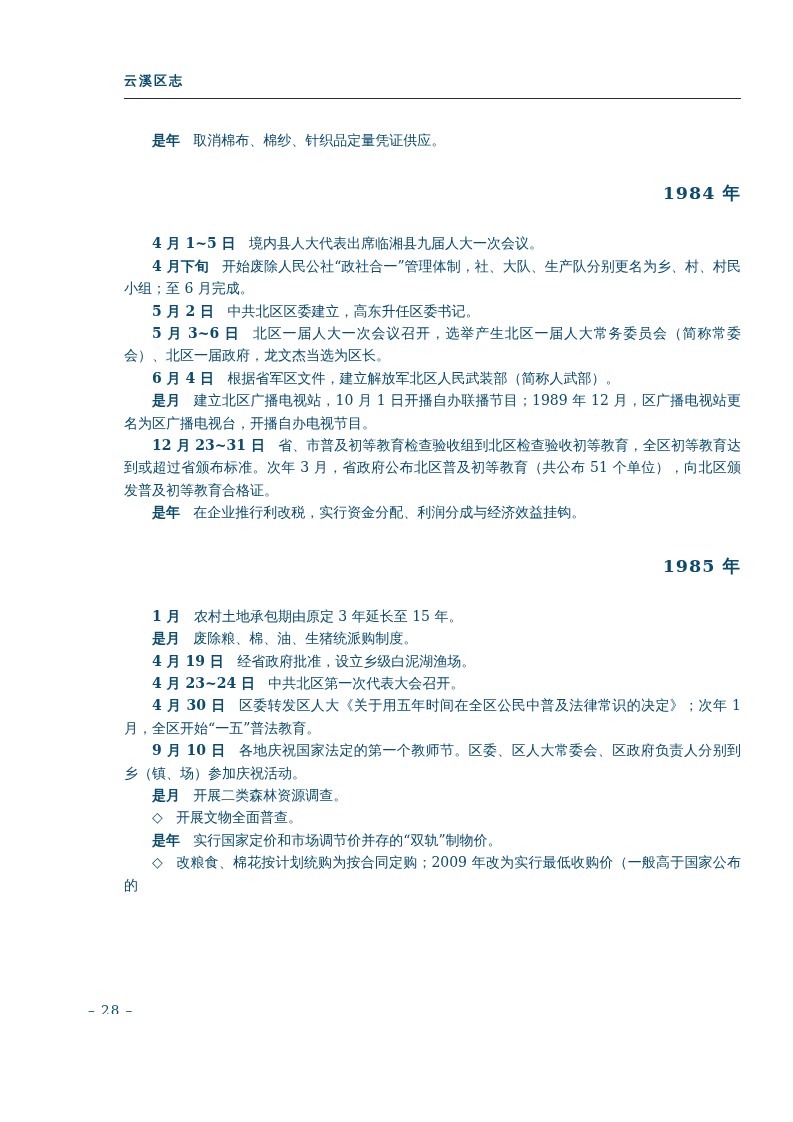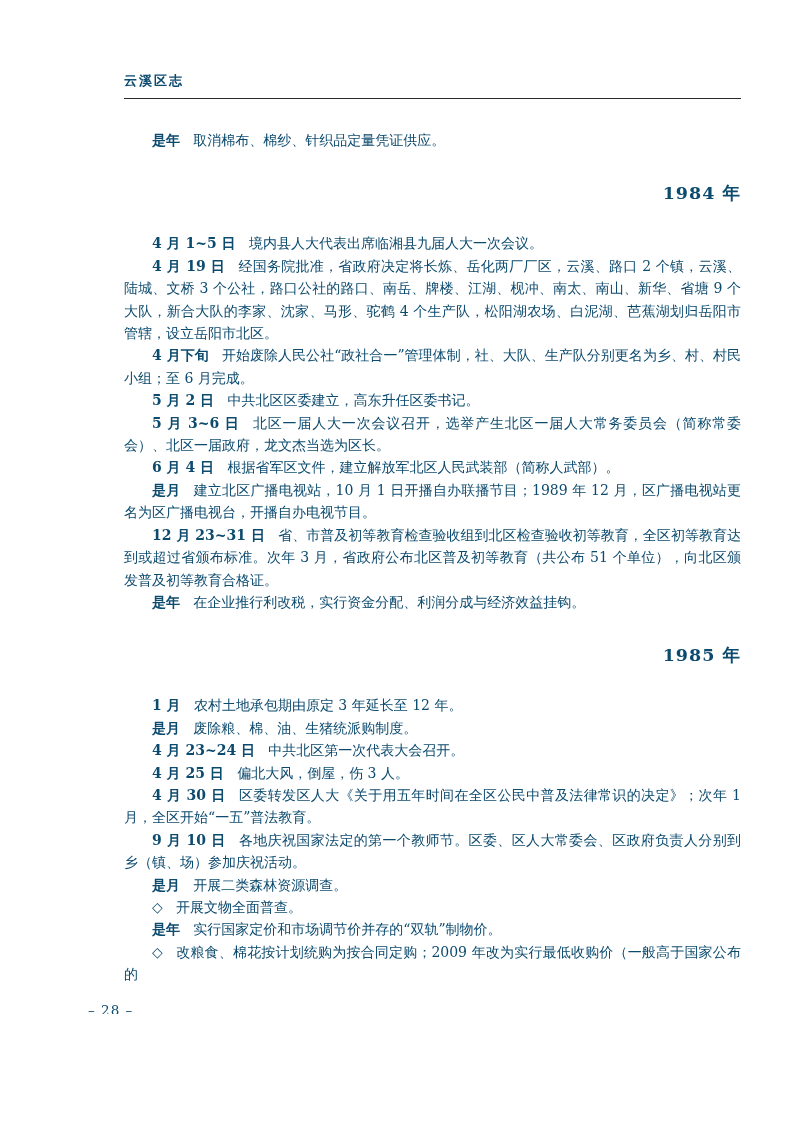--- a/index.html
+++ b/index.html
@@ -66,33 +66,32 @@
 
 <div class="page">
   <div class="page-inner">
     <div class="running-header">
       <span>云溪区志</span>
     </div>
     <div class="content">
         <p class="entry"><span class="entry-date">是年</span><span>取消棉布、棉纱、针织品定量凭证供应。</span></p>
         <h2 class="year-heading">1984 年</h2>
         <p class="entry"><span class="entry-date">4 月 1~5 日</span><span>境内县人大代表出席临湘县九届人大一次会议。</span></p>
-        <p class="entry"><span class="entry-date">4 月 19 日</span><span>经国务院批准，省政府决定将长炼、岳化两厂厂区，云溪、路口 2 个镇，云溪、陆城、文桥 3 个公社，路口公社的路口、南岳、牌楼、江湖、枧冲、南太、南山、新华、省塘 9 个大队，新合大队的李家、沈家、马形、驼鹤 4 个生产队，松阳湖农场、白泥湖、芭蕉湖划归岳阳市管辖，设立岳阳市北区。</span></p>
         <p class="entry"><span class="entry-date">4 月下旬</span><span>开始废除人民公社“政社合一”管理体制，社、大队、生产队分别更名为乡、村、村民小组；至 6 月完成。</span></p>
         <p class="entry"><span class="entry-date">5 月 2 日</span><span>中共北区区委建立，高东升任区委书记。</span></p>
         <p class="entry"><span class="entry-date">5 月 3~6 日</span><span>北区一届人大一次会议召开，选举产生北区一届人大常务委员会（简称常委会）、北区一届政府，龙文杰当选为区长。</span></p>
         <p class="entry"><span class="entry-date">6 月 4 日</span><span>根据省军区文件，建立解放军北区人民武装部（简称人武部）。</span></p>
         <p class="entry"><span class="entry-date">是月</span><span>建立北区广播电视站，10 月 1 日开播自办联播节目；1989 年 12 月，区广播电视站更名为区广播电视台，开播自办电视节目。</span></p>
         <p class="entry"><span class="entry-date">12 月 23~31 日</span><span>省、市普及初等教育检查验收组到北区检查验收初等教育，全区初等教育达到或超过省颁布标准。次年 3 月，省政府公布北区普及初等教育（共公布 51 个单位），向北区颁发普及初等教育合格证。</span></p>
         <p class="entry"><span class="entry-date">是年</span><span>在企业推行利改税，实行资金分配、利润分成与经济效益挂钩。</span></p>
         <h2 class="year-heading">1985 年</h2>
-        <p class="entry"><span class="entry-date">1 月</span><span>农村土地承包期由原定 3 年延长至 12 年。</span></p>
+        <p class="entry"><span class="entry-date">1 月</span><span>农村土地承包期由原定 3 年延长至 15 年。</span></p>
         <p class="entry"><span class="entry-date">是月</span><span>废除粮、棉、油、生猪统派购制度。</span></p>
+        <p class="entry"><span class="entry-date">4 月 19 日</span><span>经省政府批准，设立乡级白泥湖渔场。</span></p>
         <p class="entry"><span class="entry-date">4 月 23~24 日</span><span>中共北区第一次代表大会召开。</span></p>
-        <p class="entry"><span class="entry-date">4 月 25 日</span><span>偏北大风，倒屋，伤 3 人。</span></p>
         <p class="entry"><span class="entry-date">4 月 30 日</span><span>区委转发区人大《关于用五年时间在全区公民中普及法律常识的决定》；次年 1 月，全区开始“一五”普法教育。</span></p>
         <p class="entry"><span class="entry-date">9 月 10 日</span><span>各地庆祝国家法定的第一个教师节。区委、区人大常委会、区政府负责人分别到乡（镇、场）参加庆祝活动。</span></p>
         <p class="entry"><span class="entry-date">是月</span><span>开展二类森林资源调查。</span></p>
         <p class="entry"><span class="entry-marker">◇</span><span>开展文物全面普查。</span></p>
         <p class="entry"><span class="entry-date">是年</span><span>实行国家定价和市场调节价并存的“双轨”制物价。</span></p>
         <p class="entry"><span class="entry-marker">◇</span><span>改粮食、棉花按计划统购为按合同定购；2009 年改为实行最低收购价（一般高于国家公布的</span></p>
       </div>
   </div>
   <div class="page-number">– 28 –</div>
 </div>

